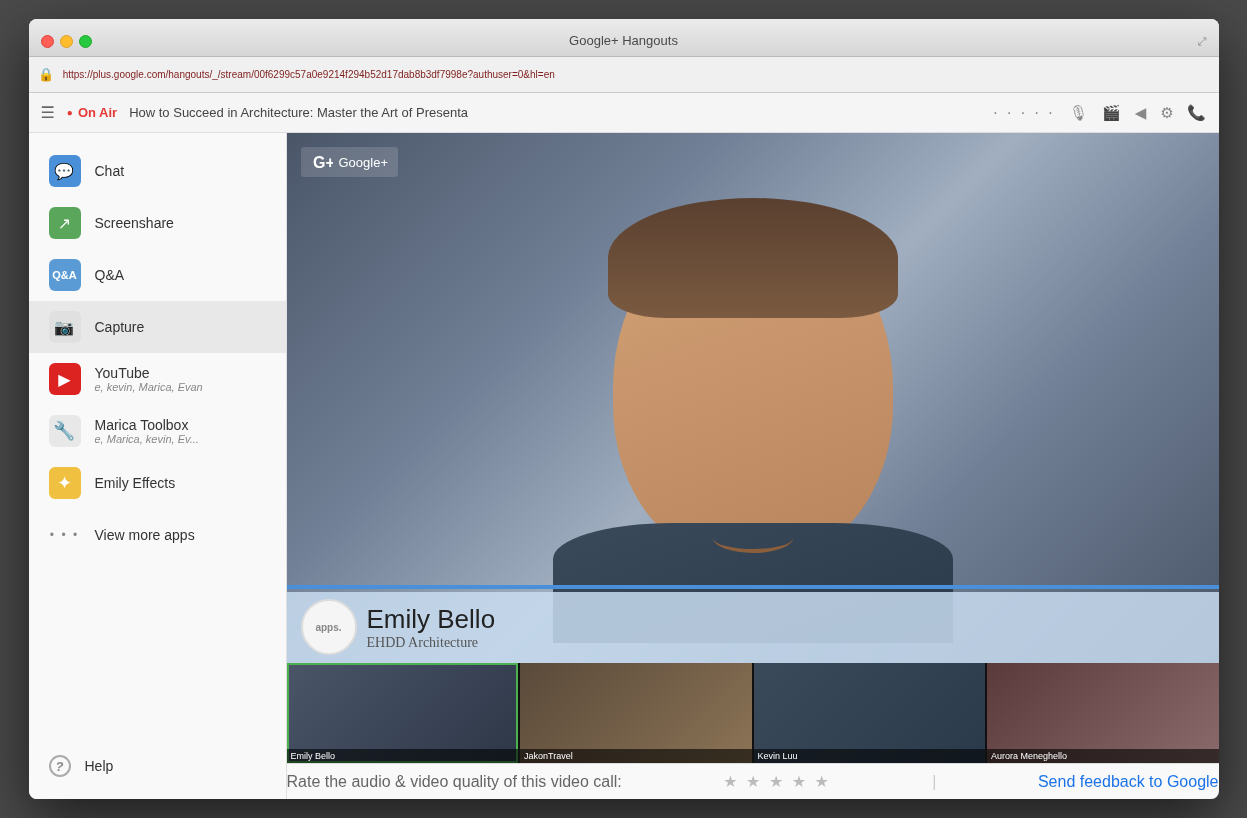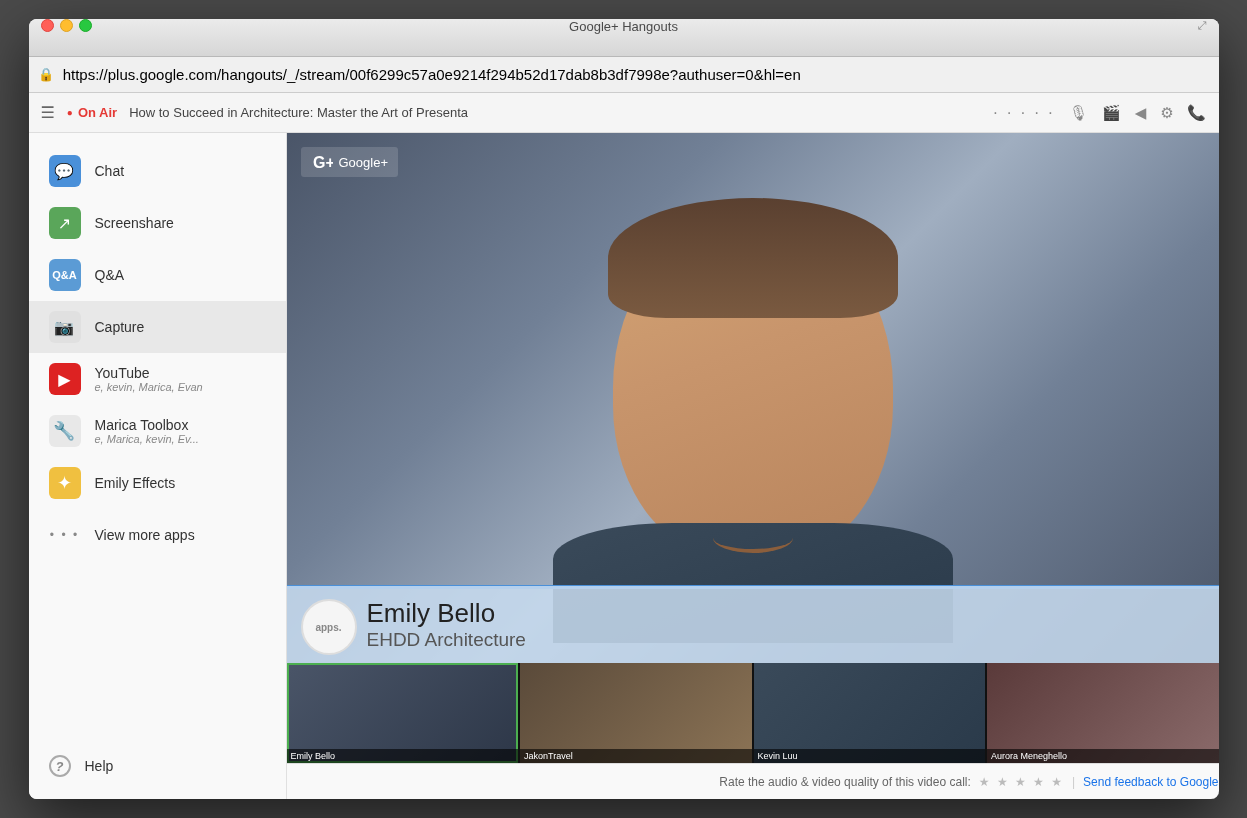--- a/index.html
+++ b/index.html
@@ -19,22 +19,22 @@
       box-shadow: 0 20px 60px rgba(0,0,0,0.6);
       overflow: hidden;
       display: flex;
       flex-direction: column;
     }
     
     .title-bar {
       background: linear-gradient(to bottom, #ebebeb, #d6d6d6);
       height: 38px;
       display: flex;
-      align-items: flex-start;
-      padding: 0 12px;
+      align-items: flex-end;
+      padding: 8px 12px;
       border-bottom: 1px solid #b8b8b8;
       position: relative;
     }
     .traffic-lights {
       display: flex;
       gap: 6px;
     }
     .tl { width: 13px; height: 13px; border-radius: 50%; }
     .tl-red { background: #ff5f57; border: 1px solid #e0443e; }
     .tl-yellow { background: #ffbd2e; border: 1px solid #dea123; }
@@ -58,22 +58,22 @@
       background: #f0f0f0;
       height: 36px;
       display: flex;
       align-items: center;
       padding: 0 10px;
       border-bottom: 1px solid #ccc;
       gap: 8px;
     }
     .lock-icon { font-size: 13px; color: #666; }
     .url-text {
-      font-size: 15px;
-      color: #000000;
+      font-size: 10px;
+      color: #7f1d1d;
       flex: 1;
     }
     
     .toolbar {
       background: #f5f5f5;
       height: 40px;
       display: flex;
       align-items: center;
       padding: 0 12px;
       border-bottom: 1px solid #ddd;
@@ -223,21 +223,21 @@
       border-radius: 50%;
       display: flex;
       align-items: center;
       justify-content: center;
       font-size: 10px;
       color: #888;
       font-weight: bold;
       border: 2px solid #ddd;
     }
     .speaker-name { font-size: 26px; font-weight: 300; color: #222; }
-    .speaker-company { font-size: 19px; color: #555; }
+    .speaker-company { font-size: 14px; color: #555; font-family: Liberation Serif, serif; }
     .blue-bar {
       height: 4px;
       background: #4a90d9;
       position: absolute;
       bottom: 74px;
       left: 0; right: 0;
     }
     
     .thumbnail-strip {
       height: 100px;
@@ -274,23 +274,23 @@
       position: absolute;
       top: 0; left: 0; right: 0; bottom: 0;
       border: 2px solid #4caf50;
     }
     
     .bottom-bar {
       background: #f9f9f9;
       height: 36px;
       display: flex;
       align-items: center;
-      justify-content: flex-end;
+      justify-content: space-between;
       gap: 8px;
-      font-size: 12px;
+      font-size: 16px;
       color: #666;
       border-top: 1px solid #ddd;
     }
     .stars { color: #bbb; letter-spacing: 2px; }
     .feedback-link { color: #1a73e8; cursor: pointer; text-decoration: none; }
     .divider-v { color: #ccc; }
 
     
     .face-container {
       position: absolute;

